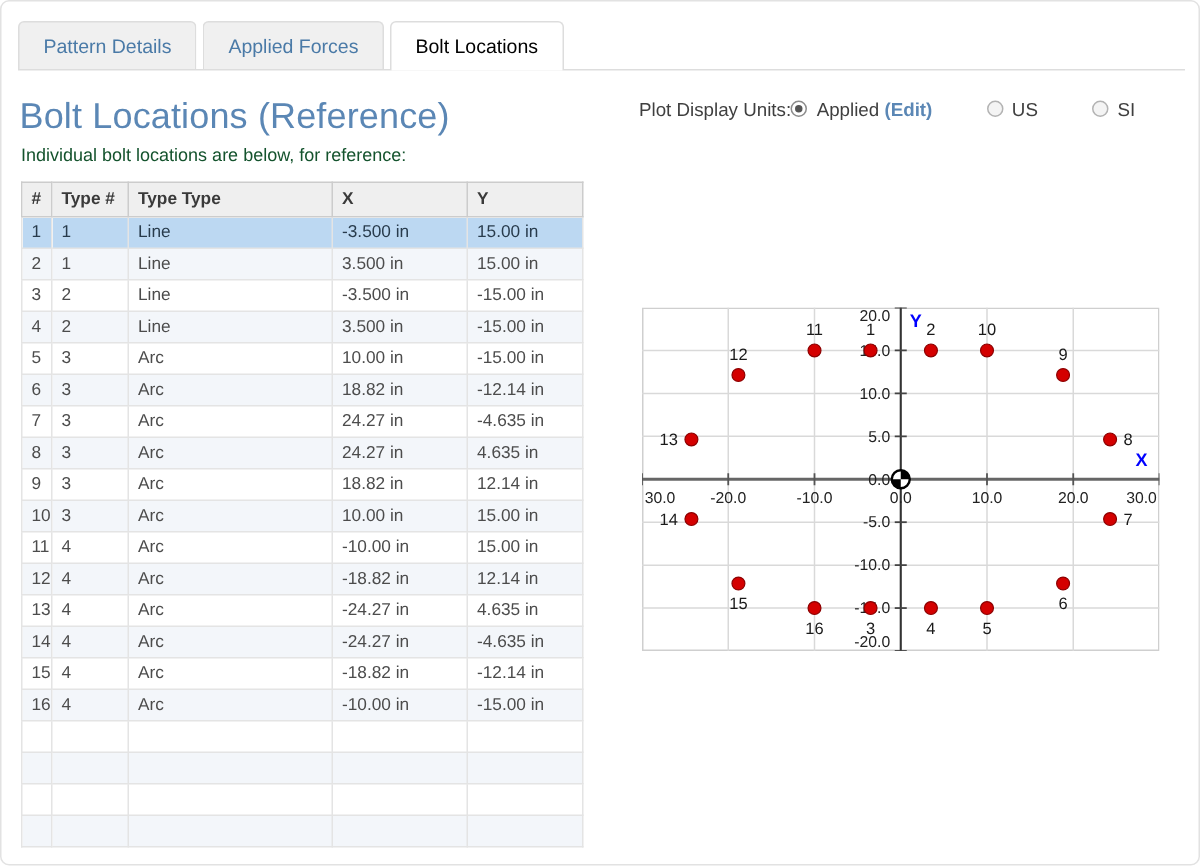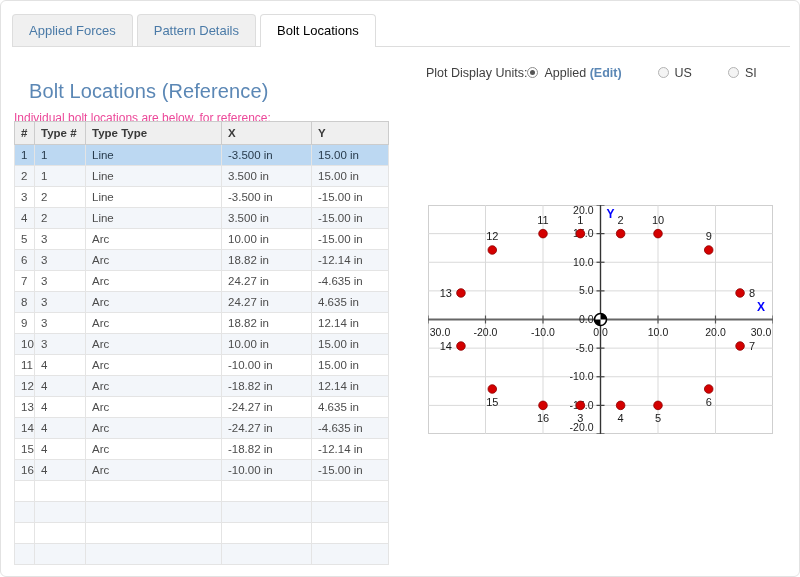--- a/index.html
+++ b/index.html
@@ -66,32 +66,32 @@
     bottom: -1px;
     height: 1px;
     background: #ffffff;
   }
 
   
   .page-title {
     position: absolute;
     left: 12px;
     top: 63px;
-    font-size: 20px;
+    font-size: 24px;
     font-weight: normal;
     color: #5b87b5;
-    margin: 16px;
+    margin: 0;
     letter-spacing: 0.1px;
   }
   .page-desc {
     position: absolute;
     left: 13px;
-    top: 110px;
+    top: 95px;
     font-size: 12px;
-    color: #ec4899;
+    color: #14532d;
   }
 
   
   .tbl-wrap {
     position: absolute;
     left: 13px;
     top: 120px;
     width: 374px;
   }
   table.bolts {
@@ -193,22 +193,22 @@
     height: 229px;
   }
   .plot-host svg { display: block; }
 </style>
 </head>
 <body>
 
 <div id="page">
 
   <div class="tabbar" id="tabbar">
+      <div class="tab">Pattern Details</div>
       <div class="tab">Applied Forces</div>
-      <div class="tab">Pattern Details</div>
       <div class="tab active">Bolt Locations</div>
     </div>
 
   <h1 class="page-title">Bolt Locations (Reference)</h1>
   <div class="page-desc">Individual bolt locations are below, for reference:</div>
 
   <div class="tbl-wrap">
     <table class="bolts">
       <colgroup>
         <col class="col-n">

